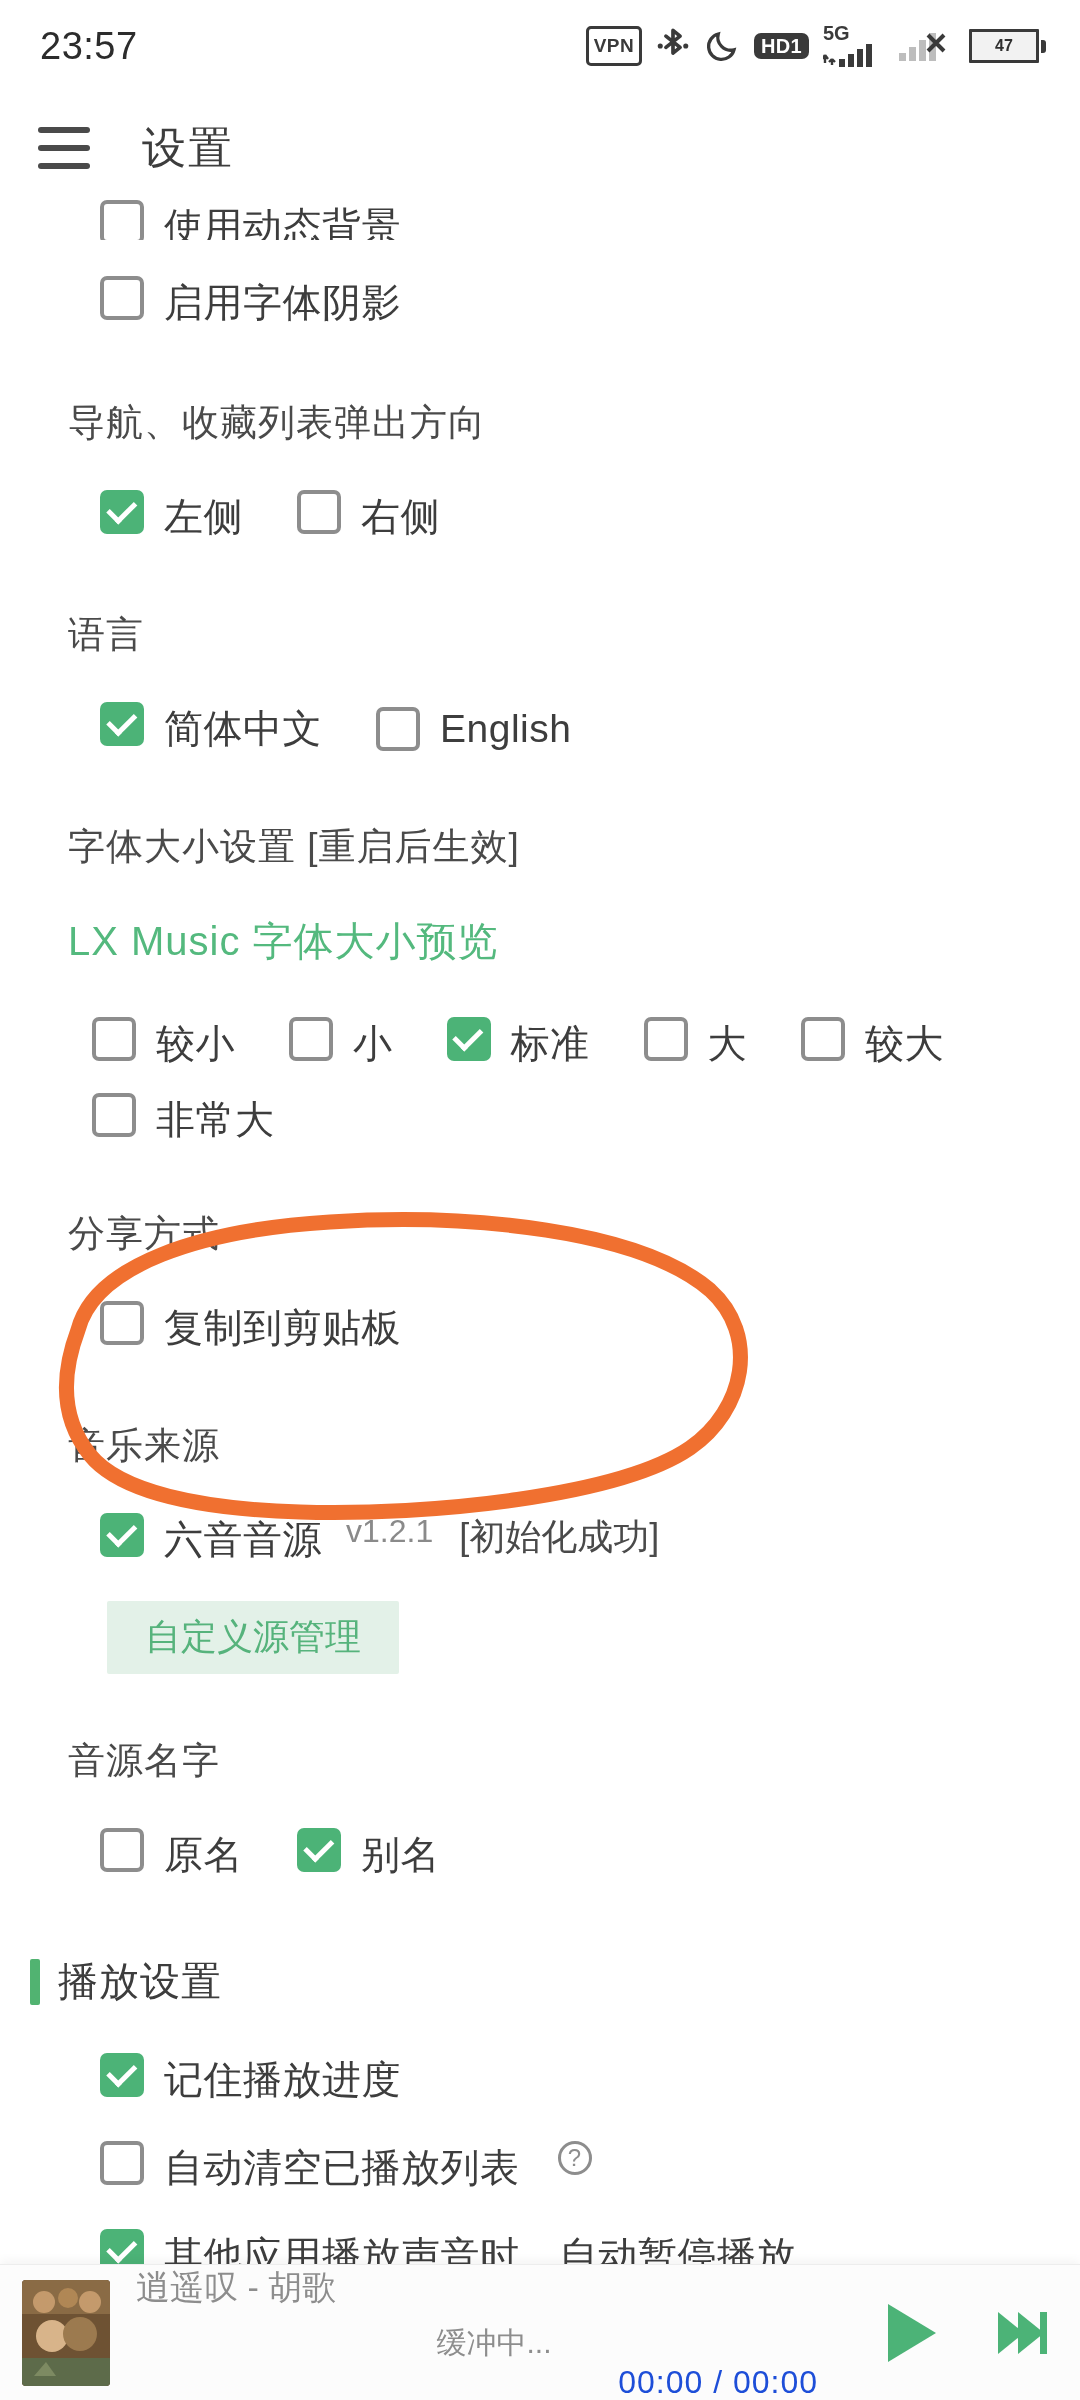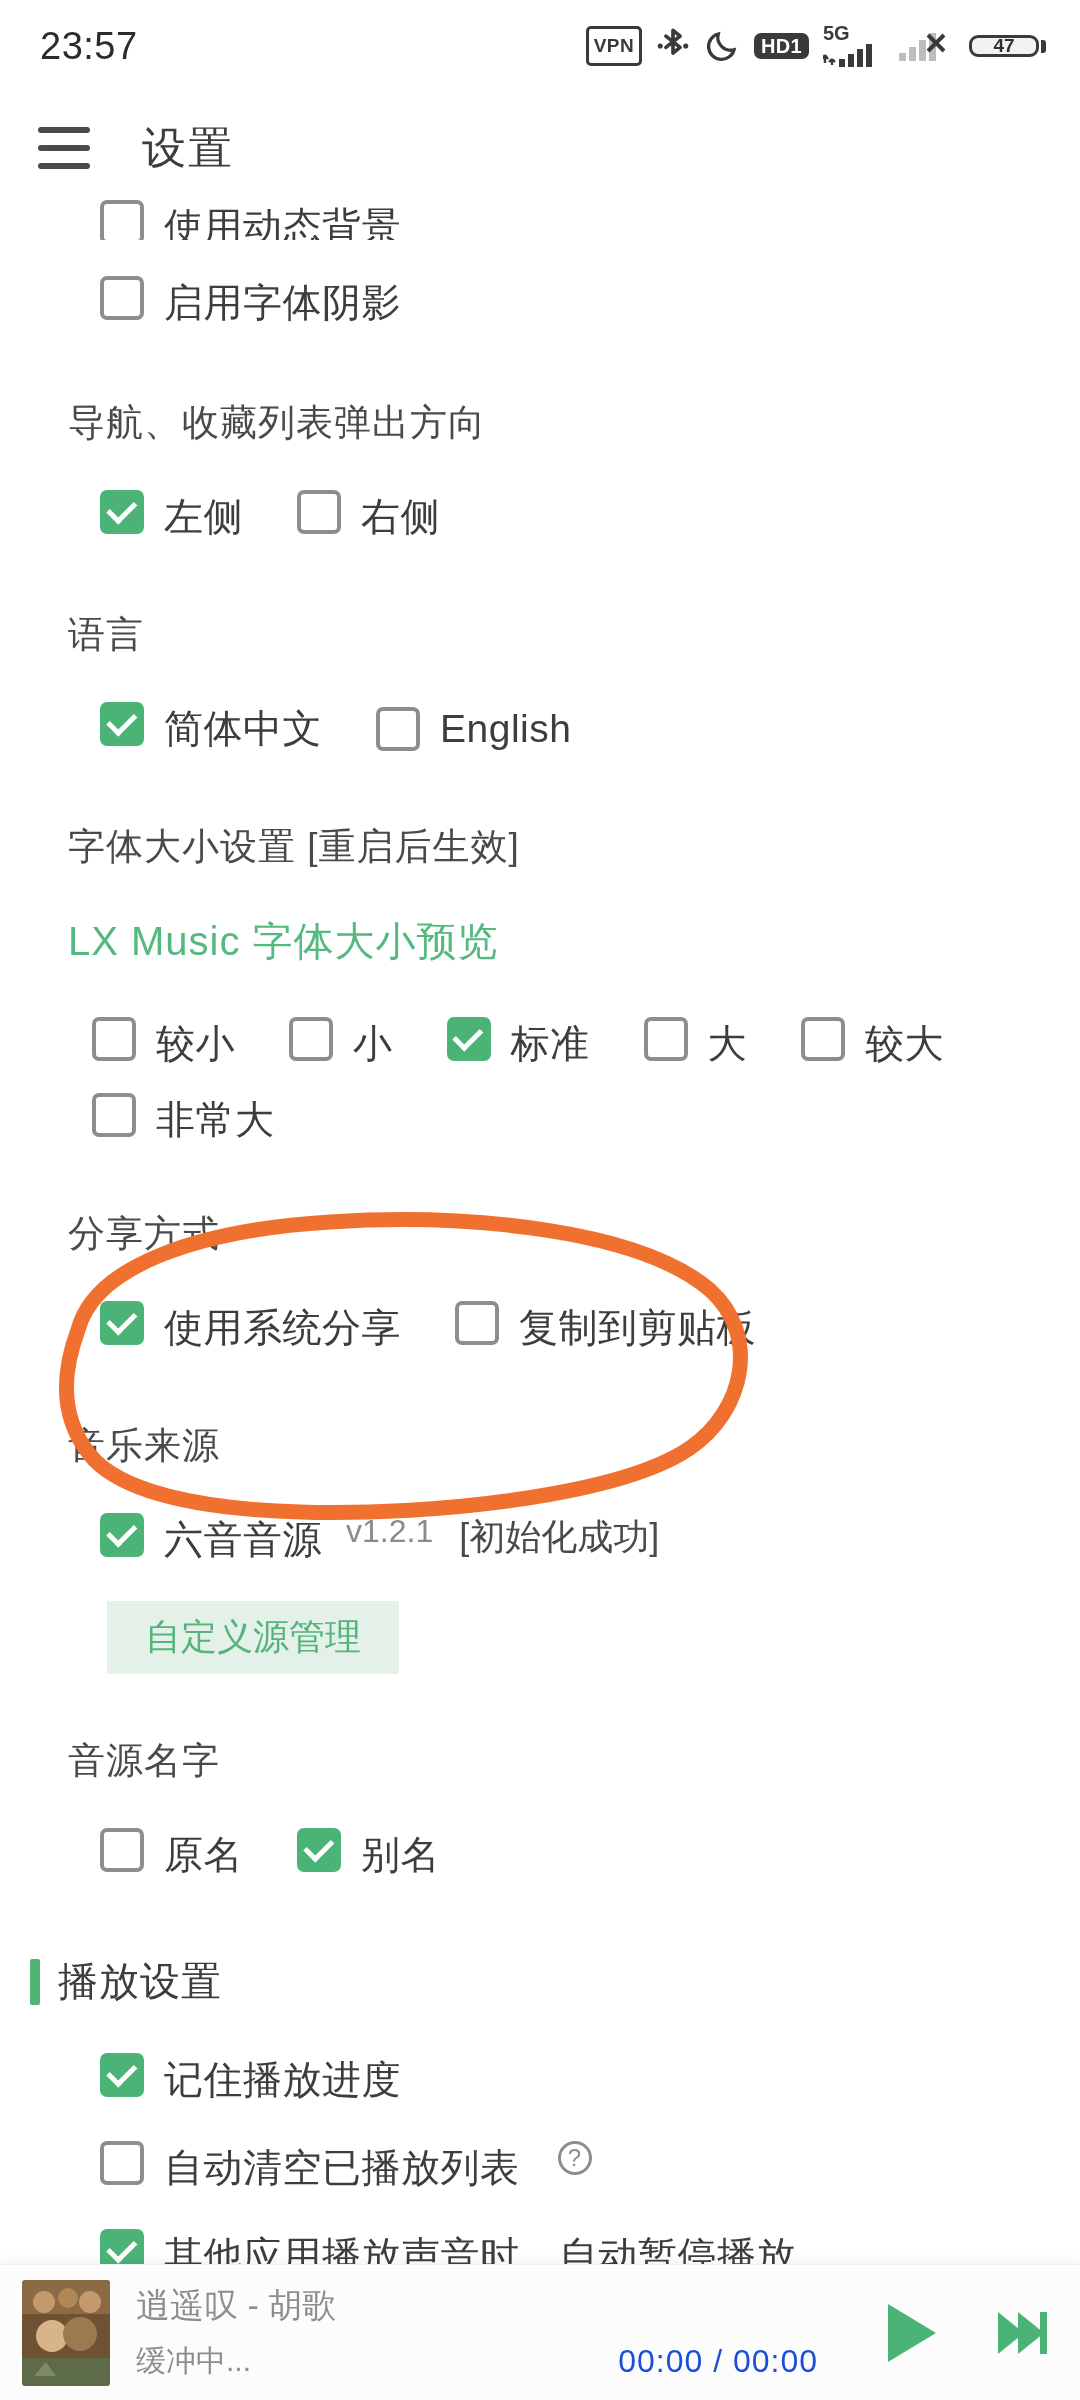--- a/index.html
+++ b/index.html
@@ -30,23 +30,23 @@
     background:#3a3a3a;color:#fff;border-radius:7px;
     font-size:20px;font-weight:700;padding:3px 7px;line-height:1;
     letter-spacing:.3px;
   }
   .net-wrap{display:flex;align-items:flex-end;gap:2px;}
   .g5{font-size:20px;font-weight:700;color:#3a3a3a;line-height:.95;margin-bottom:-2px;}
   .battery{
     display:flex;align-items:center;gap:2px;
   }
   .bat-body{
-    border:3px solid #3a3a3a;border-radius:9px;
-    min-width:70px;height:22px;display:flex;align-items:center;justify-content:center;
-    font-size:19px;font-weight:600;color:#2f2f2f;padding:0 6px;background:#f2f2f2;
+    border:3px solid #3a3a3a;border-radius:1px;
+    min-width:70px;height:34px;display:flex;align-items:center;justify-content:center;
+    font-size:16px;font-weight:600;color:#2f2f2f;padding:0 6px;background:#f2f2f2;
   }
   .bat-tip{width:5px;height:13px;background:#3a3a3a;border-radius:0 3px 3px 0;}
 
   
   .appbar{
     position:absolute;top:92px;left:0;width:1080px;height:112px;
     display:flex;align-items:center;padding-left:38px;gap:52px;
   }
   .hamburger{width:52px;height:42px;display:flex;flex-direction:column;justify-content:space-between;cursor:pointer;}
   .hamburger i{display:block;height:6px;background:#4a4a4a;border-radius:3px;}
@@ -104,21 +104,21 @@
     background:#fcfcfc;border-top:1px solid #ededed;
     box-shadow:0 -3px 10px rgba(0,0,0,.05);
     display:flex;align-items:center;padding:0 28px 0 22px;gap:26px;
   }
   .art{
     width:88px;height:106px;flex:none;border-radius:4px;overflow:hidden;
     background:#6b5138;position:relative;
   }
   .pinfo{flex:1;display:flex;flex-direction:column;justify-content:center;gap:12px;min-width:0;}
   .ptop{font-size:34px;color:#8d8d8d;white-space:nowrap;overflow:hidden;text-overflow:ellipsis;}
-  .pbot{display:flex;align-items:center;}
+  .pbot{display:flex;align-items:center;flex-direction:column;}
   .pstate{font-size:30px;color:#8d8d8d;}
   .ptime{font-size:32px;color:#1d4ed8;margin-left:auto;padding-right:34px;letter-spacing:1px;}
   .pbtn{flex:none;display:flex;align-items:center;justify-content:center;cursor:pointer;}
 </style>
 </head>
 <body>
 
 <div class="statusbar">
   <div class="clock">23:57</div>
   <div class="sb-right">
@@ -240,24 +240,20 @@
     </div>
     <div class="row" style="margin-top:22px;padding-left:92px;">
       <div class="opt">
         <div class="cb off"></div>
         <div class="lbl">非常大</div>
       </div>
     </div>
 
     <div class="group-title" style="margin-top:62px;">分享方式</div>
     <div class="row" style="margin-top:42px;">
-      <div class="opt">
-        <div class="cb on"></div>
-        <div class="lbl">使用系统分享</div>
-      </div>
       <div class="opt">
         <div class="cb off"></div>
         <div class="lbl">复制到剪贴板</div>
       </div>
     </div>
 
     <div class="group-title" style="margin-top:66px;">音乐来源</div>
     <div class="row" style="margin-top:42px;">
       <div class="opt" style="margin-right:0;">
         <div class="cb on"></div>

